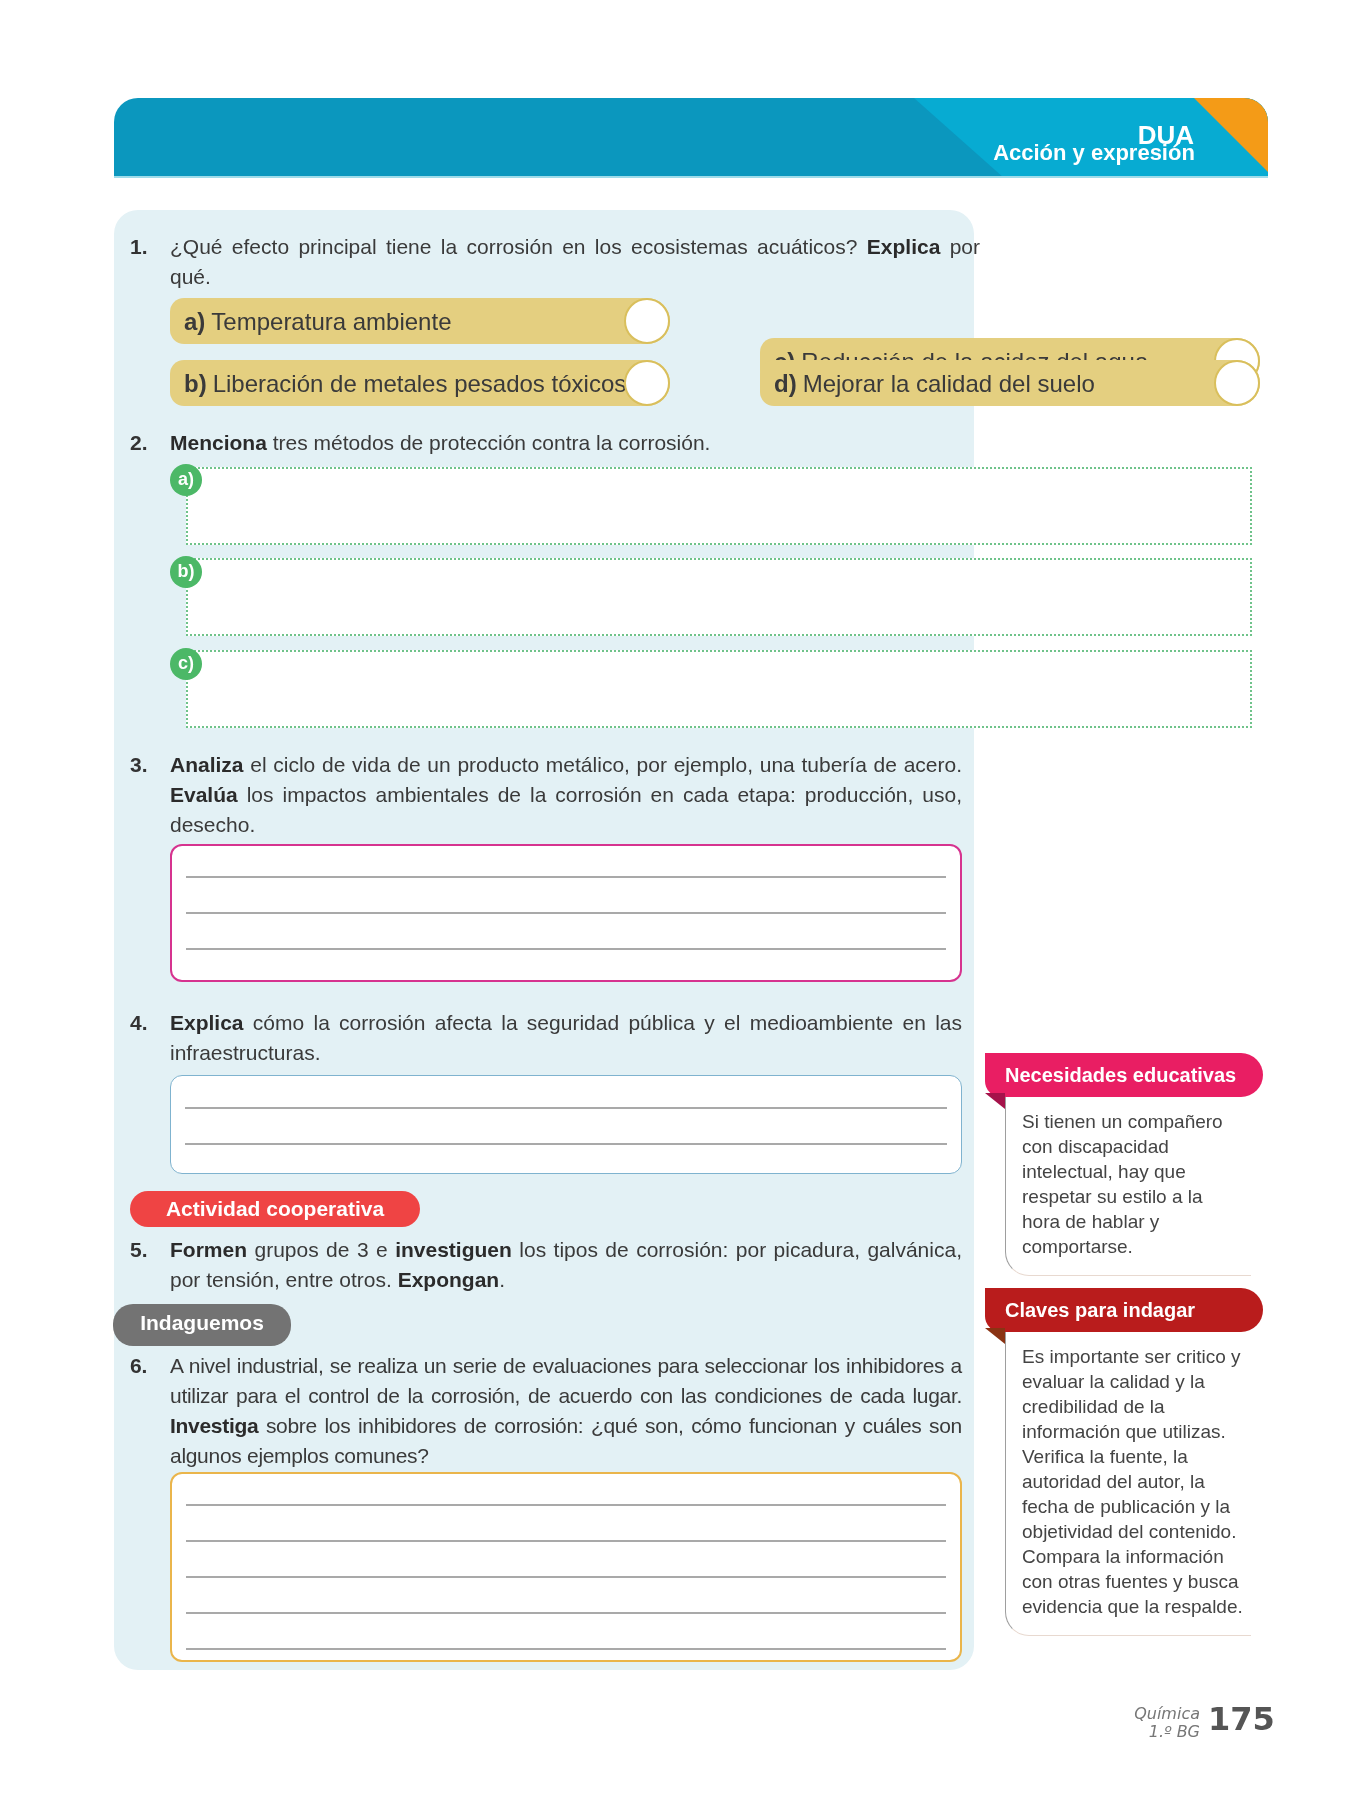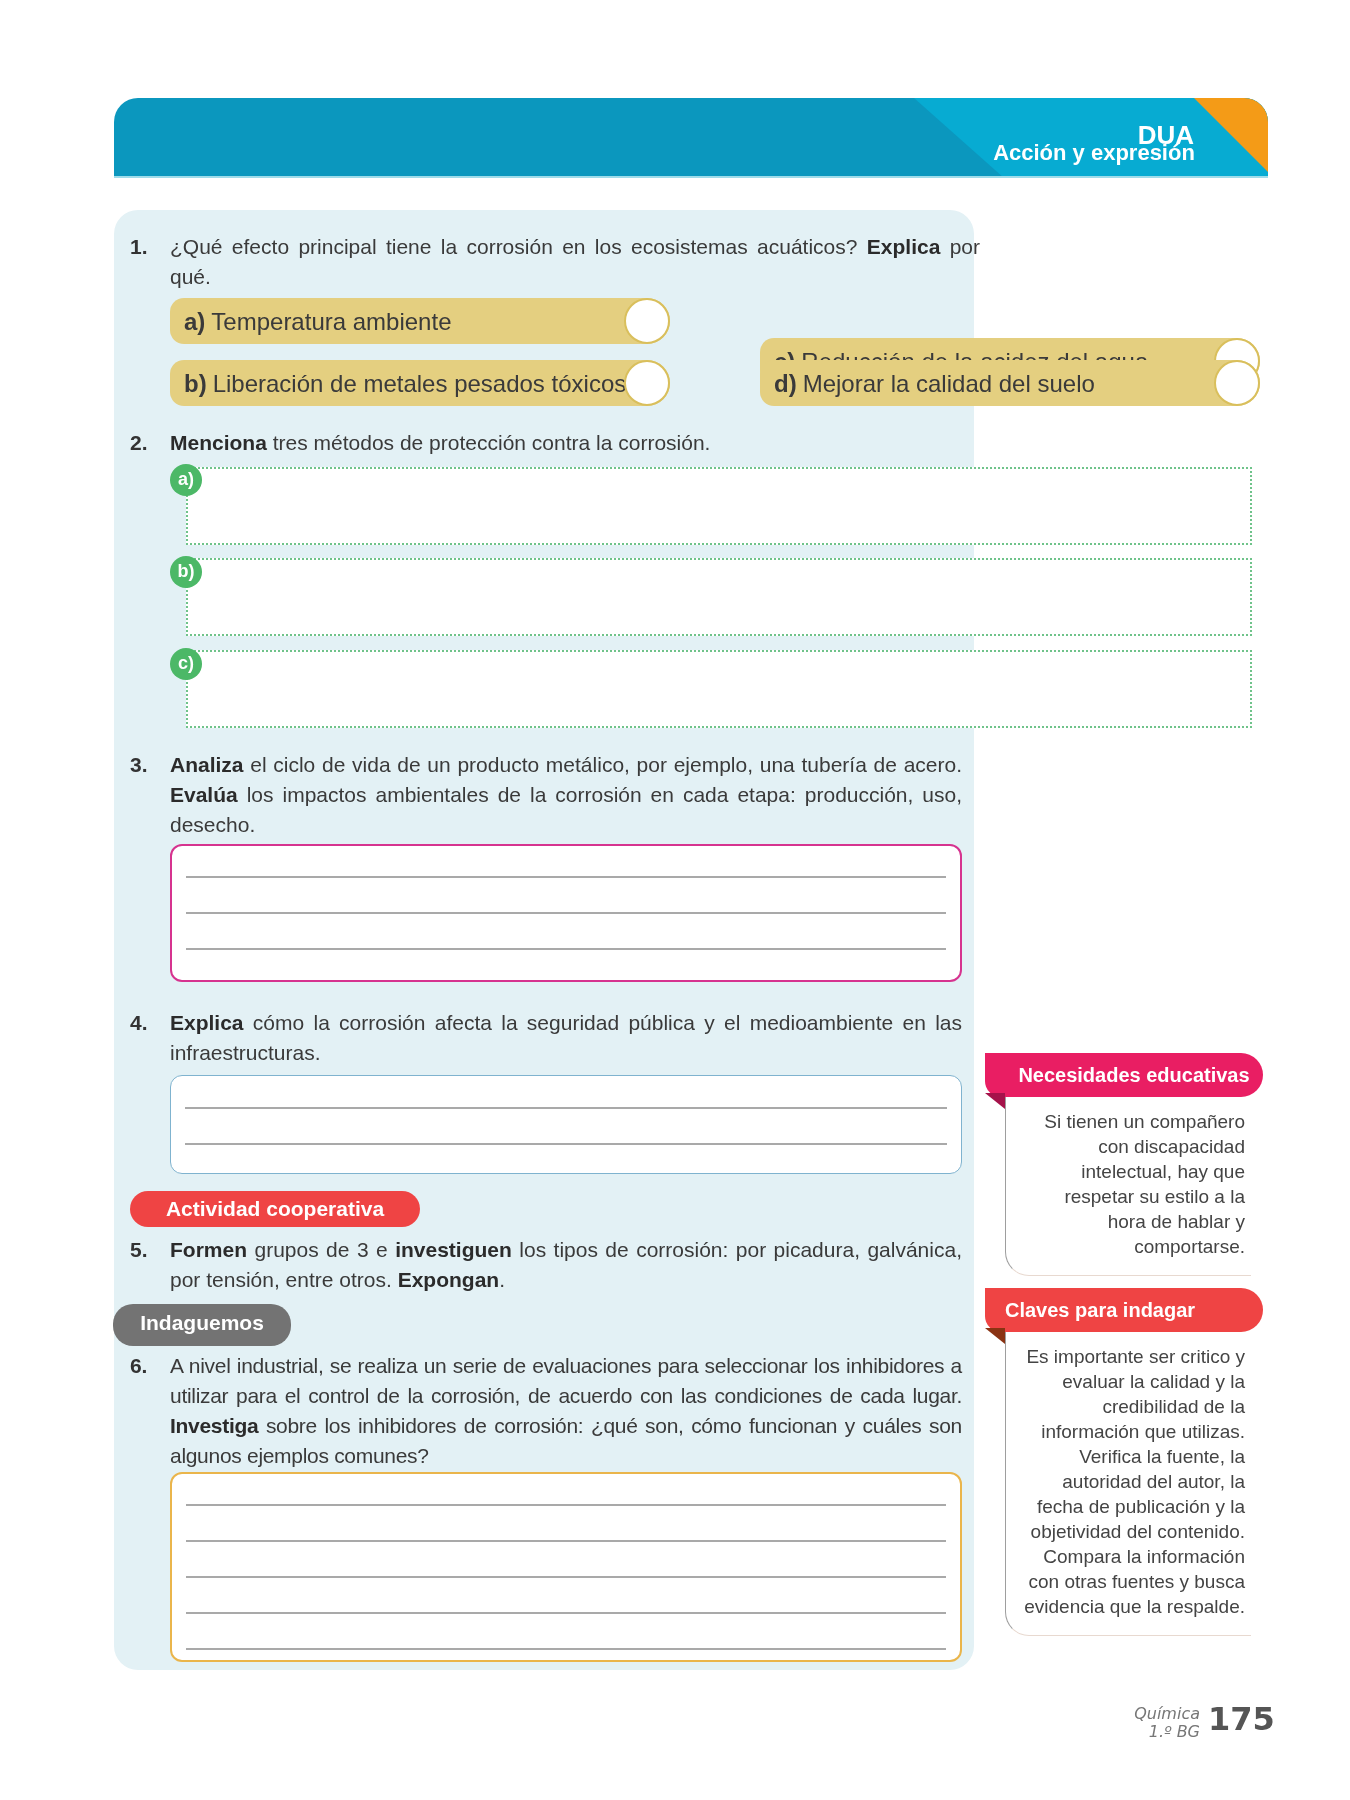--- a/index.html
+++ b/index.html
@@ -45,21 +45,21 @@
   .pill { position: absolute; color: #fff; font-weight: bold; font-size: 21px; border-radius: 20px;
     text-align: center; }
 
   .side { position: absolute; left: 985px; width: 278px; }
   .side-head { position: relative; height: 44px; border-radius: 0 22px 22px 16px; color: #fff; font-weight: bold;
     font-size: 20px; padding-left: 20px; line-height: 44px; }
   .side-fold { position: absolute; left: 0; top: 40px; width: 20px; height: 16px;
     clip-path: polygon(0 0, 100% 0, 100% 100%); }
   .side-body { position: relative; margin-left: 20px; margin-right: 12px; background: #fff;
     border-left: 1.5px solid #9e9e9e; border-bottom: 1.5px solid #e8d9d0; border-radius: 0 0 0 24px;
-    padding: 12px 6px 16px 16px; font-size: 19px; line-height: 25px; color: #444; text-align: right; }
+    padding: 12px 6px 16px 16px; font-size: 19px; line-height: 25px; color: #444; }
 
   .footer-subject { position: absolute; left: 1110px; top: 1705px; width: 90px; text-align: right;
     font-family: "DejaVu Sans", sans-serif; font-size: 16px; color: #777; line-height: 18px; font-style: italic; }
   .footer-page { position: absolute; left: 1208px; top: 1700px; font-size: 32px; font-weight: bold; color: #555;
     font-family: "DejaVu Sans", sans-serif; }
 </style>
 </head>
 <body>
 
 <div class="header">
@@ -138,27 +138,27 @@
 </div>
 <div class="line-box" style="top:1472px; height:190px; border:2px solid #eab54b;">
   <div class="ln" style="top:30px;"></div>
   <div class="ln" style="top:66px;"></div>
   <div class="ln" style="top:102px;"></div>
   <div class="ln" style="top:138px;"></div>
   <div class="ln" style="top:174px;"></div>
 </div>
 
 <div class="side" style="top:1053px;">
-  <div class="side-head" style="background:#e91e63;text-align:center;">Necesidades educativas</div>
+  <div class="side-head" style="background:#e91e63;">Necesidades educativas</div>
   <div class="side-fold" style="background:#a5124a;"></div>
   <div class="side-body">Si tienen un compañero con discapacidad intelectual, hay que respetar su estilo a la hora de hablar y comportarse.</div>
 </div>
 
 <div class="side" style="top:1288px;">
-  <div class="side-head" style="background:#ef4444;">Claves para indagar</div>
+  <div class="side-head" style="background:#b91c1c;">Claves para indagar</div>
   <div class="side-fold" style="background:#8a3313;"></div>
   <div class="side-body">Es importante ser critico y evaluar la calidad y la credibilidad de la información que utilizas. Verifica la fuente, la autoridad del autor, la fecha de publicación y la objetividad del contenido. Compara la información con otras fuentes y busca evidencia que la respalde.</div>
 </div>
 
 <div class="footer-subject">
   <div>Química</div>
   <div>1.º BG</div>
 </div>
 <div class="footer-page">175</div>
 

